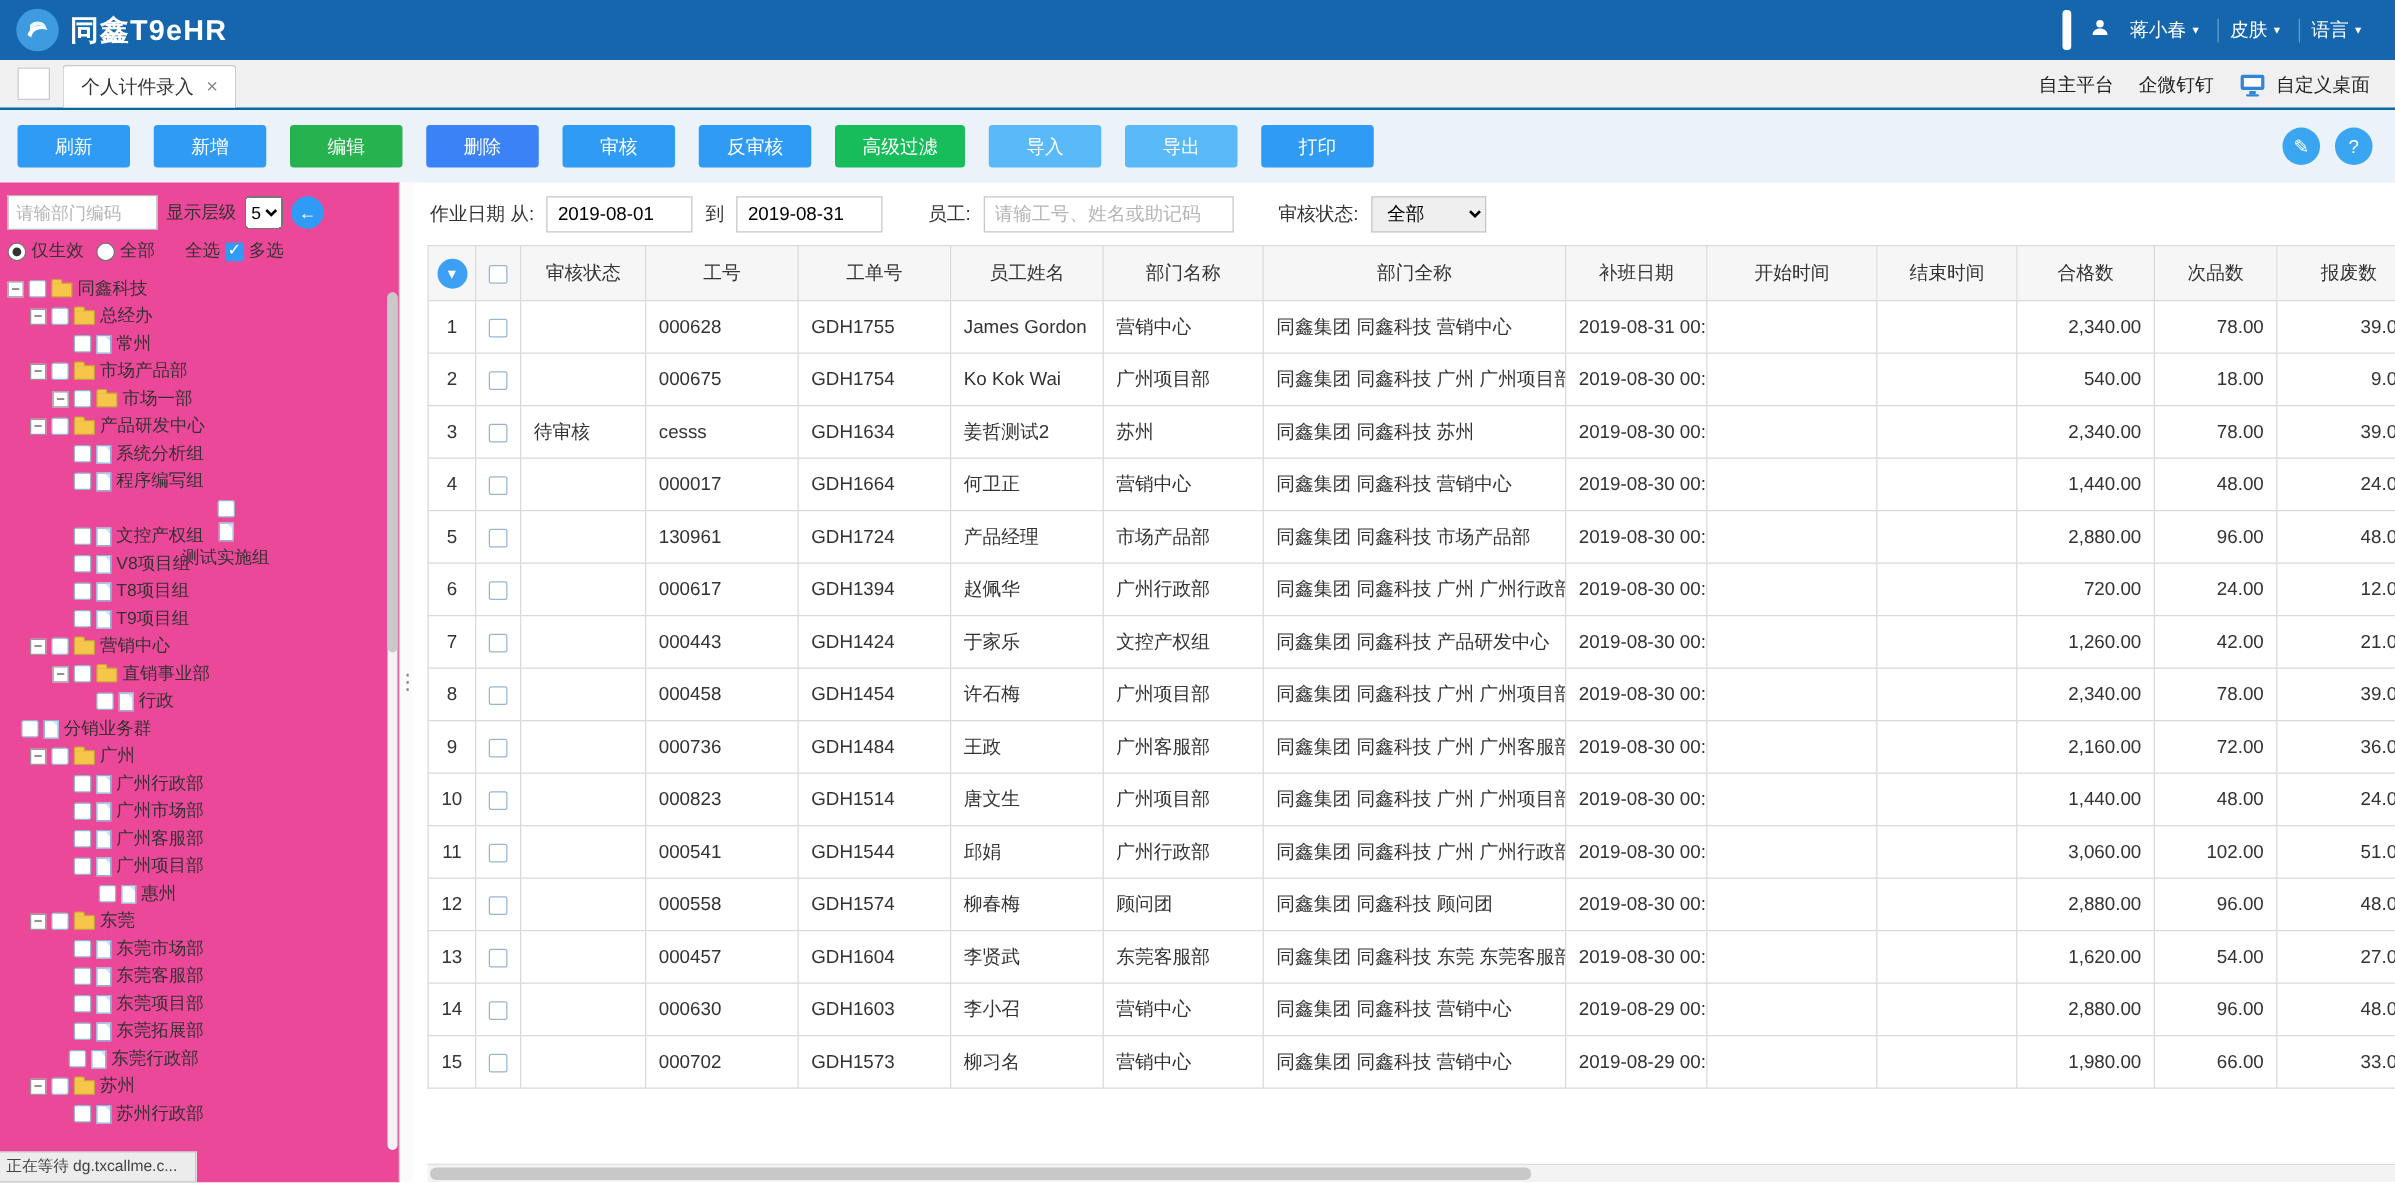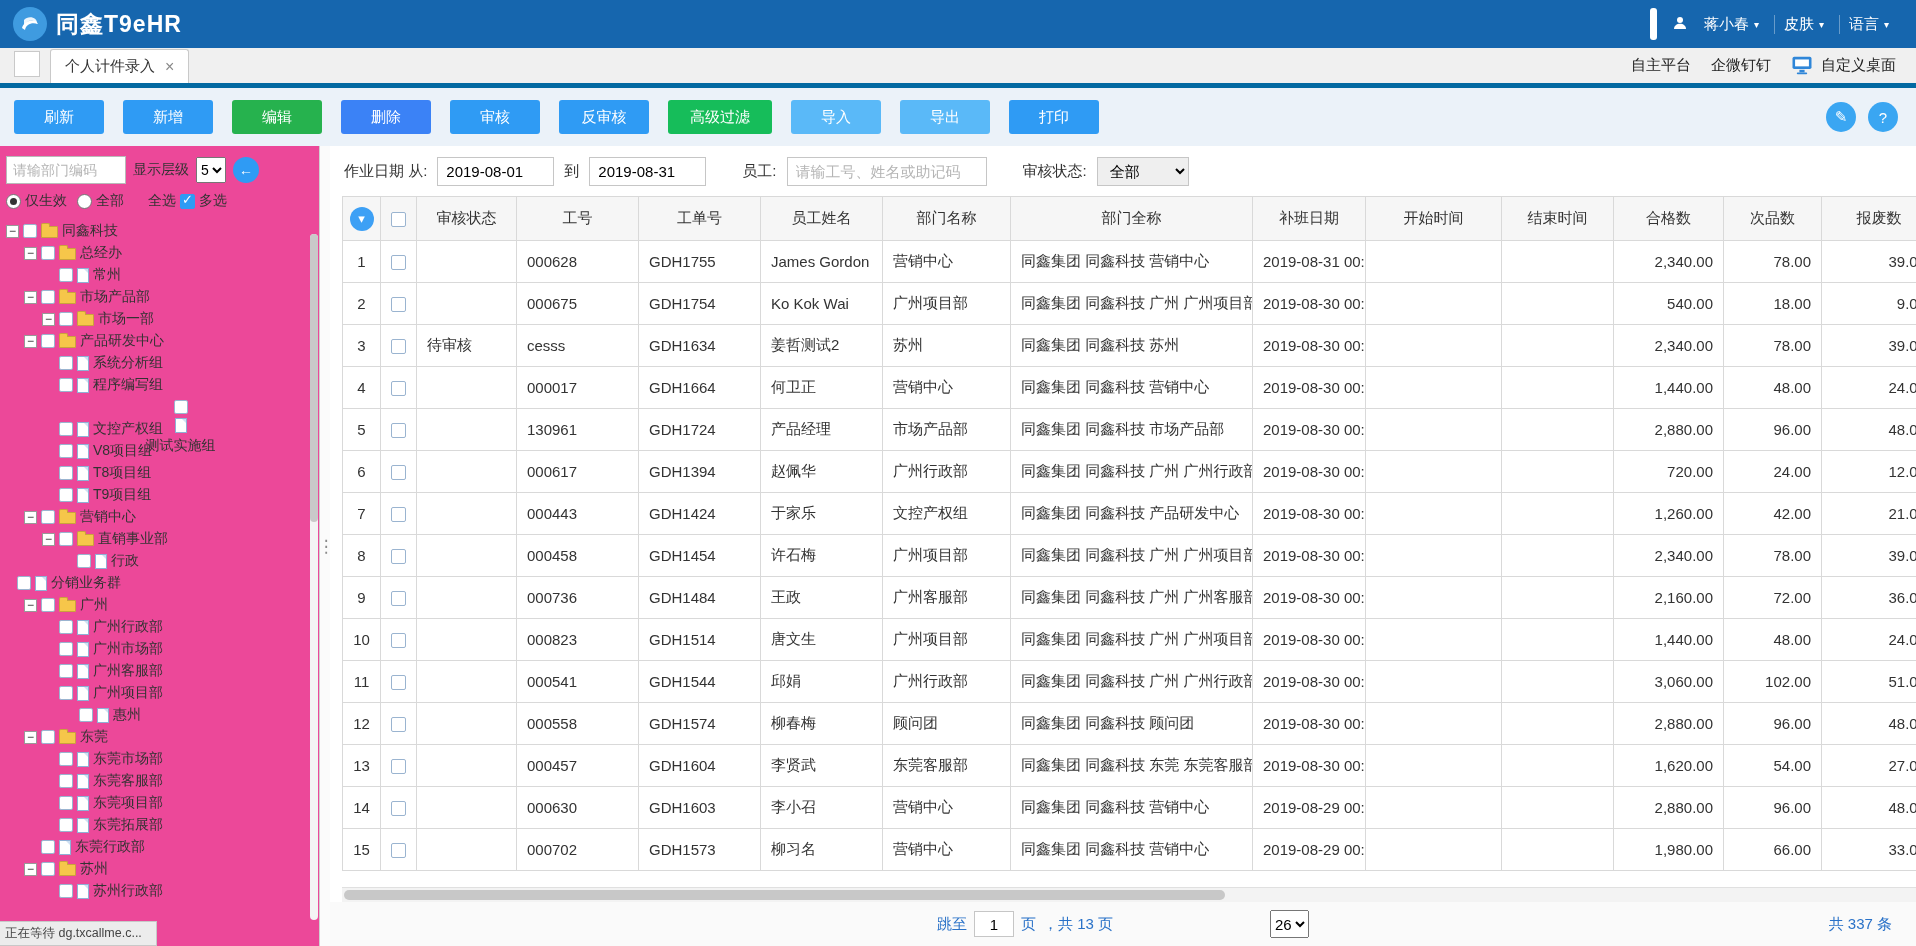--- a/index.html
+++ b/index.html
@@ -14,21 +14,21 @@
   .nav-menu { display:flex; align-items:center; height:100%; }
   .nav-item { padding:0 15px; font-size:16px; height:100%; display:flex; align-items:center; cursor:pointer; white-space:nowrap; }
   .nav-item + .nav-item { border-left:1px solid rgba(255,255,255,.35); }
   .nav-divider { width:7px; height:32px; background:#fff; border-radius:3px; margin-left:auto; }
   .nav-right { display:flex; align-items:center; gap:6px; padding:0 18px 0 14px; }
   .nav-right-item { display:flex; align-items:center; gap:5px; font-size:15px; padding:0 9px; cursor:pointer; white-space:nowrap; }
   .nav-right-item + .nav-right-item { border-left:1px solid rgba(255,255,255,.35); }
   .caret { font-size:10px; }
 
   
-  .tabbar { height:40px; background:#f0f0f0; border-bottom:5px solid #0369a1; display:flex; align-items:flex-end; }
+  .tabbar { height:40px; background:#f0f0f0; border-bottom:2px solid #0369a1; display:flex; align-items:flex-end; }
   .tab-home { width:26px; height:26px; background:#fff; border:1px solid #c9c9c9; margin:0 10px 6px 14px; }
   .tab { height:34px; background:#fff; border:1px solid #c9c9c9; border-bottom:none; border-radius:3px 3px 0 0;
          display:flex; align-items:center; gap:10px; padding:0 14px; font-size:15px; cursor:pointer; }
   .tab-close { color:#888; font-size:16px; cursor:pointer; }
   .tabbar-right { margin-left:auto; display:flex; align-items:center; gap:20px; padding:0 20px 8px 0; font-size:15px; color:#222; }
   .tb-link { cursor:pointer; white-space:nowrap; }
   .desktop-ic { display:inline-flex; margin-right:-12px; }
 
   
   .toolbar { height:58px; background:#ebf2f9; display:flex; align-items:center; padding:0 18px 0 14px; }
@@ -378,21 +378,21 @@
           <span class="cbx"></span>
           <span class="file-ic"></span>
           <span class="tree-label">东莞项目部</span>
         </div>
         <div class="tree-row" style="padding-left: 42px;">
           <span class="expander-spacer"></span>
           <span class="cbx"></span>
           <span class="file-ic"></span>
           <span class="tree-label">东莞拓展部</span>
         </div>
-        <div class="tree-row" style="padding-left: 24px;">
+        <div class="tree-row" style="padding-left: 38px;">
           <span class="expander-spacer"></span>
           <span class="cbx"></span>
           <span class="file-ic"></span>
           <span class="tree-label">东莞行政部</span>
         </div>
         <div class="tree-row" style="padding-left: 24px;">
           <span class="expander">−</span>
           <span class="cbx"></span>
           <span class="folder-ic"></span>
           <span class="tree-label">苏州</span>
@@ -709,26 +709,16 @@
               <td class="num">33.00</td>
             </tr>
           </tbody>
       </table>
     </div>
 
     <div class="hscroll">
       <div class="hthumb"></div>
     </div>
 
-    <div class="pager">
-      <div class="pager-center">
-        <span>跳至</span>
-        <input value="1" style="">
-        <span>页</span>
-        <span>，共 13 页</span>
-        <select><option>26</option></select>
-      </div>
-      <span class="pager-total">共 337 条</span>
-    </div>
   </div>
 </div>
 
 <div class="status-tip">正在等待 dg.txcallme.c...</div>
 
 </body></html>

